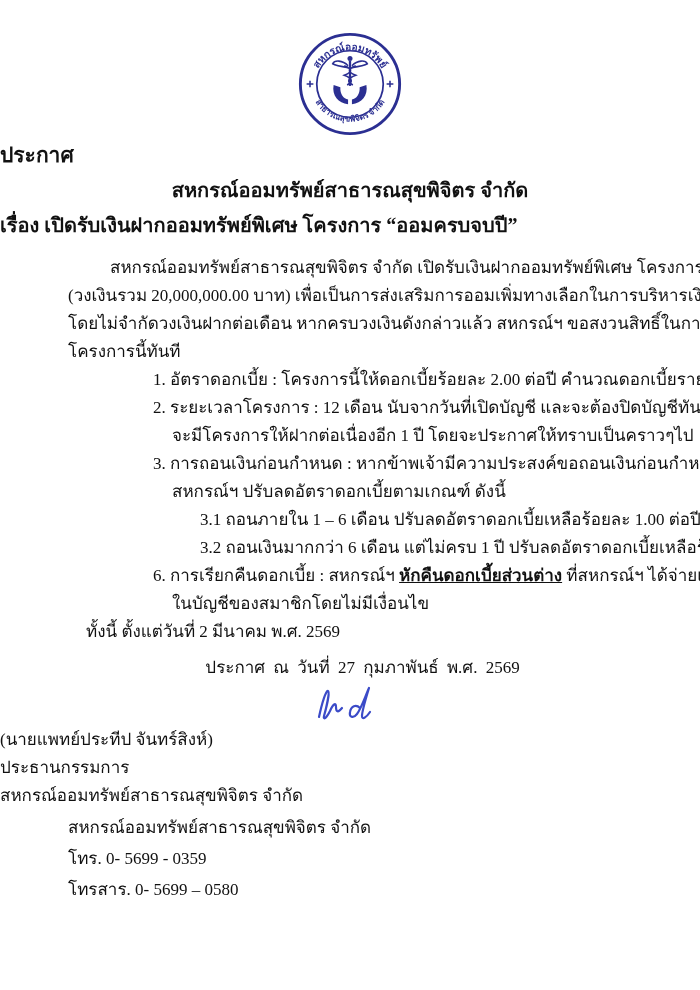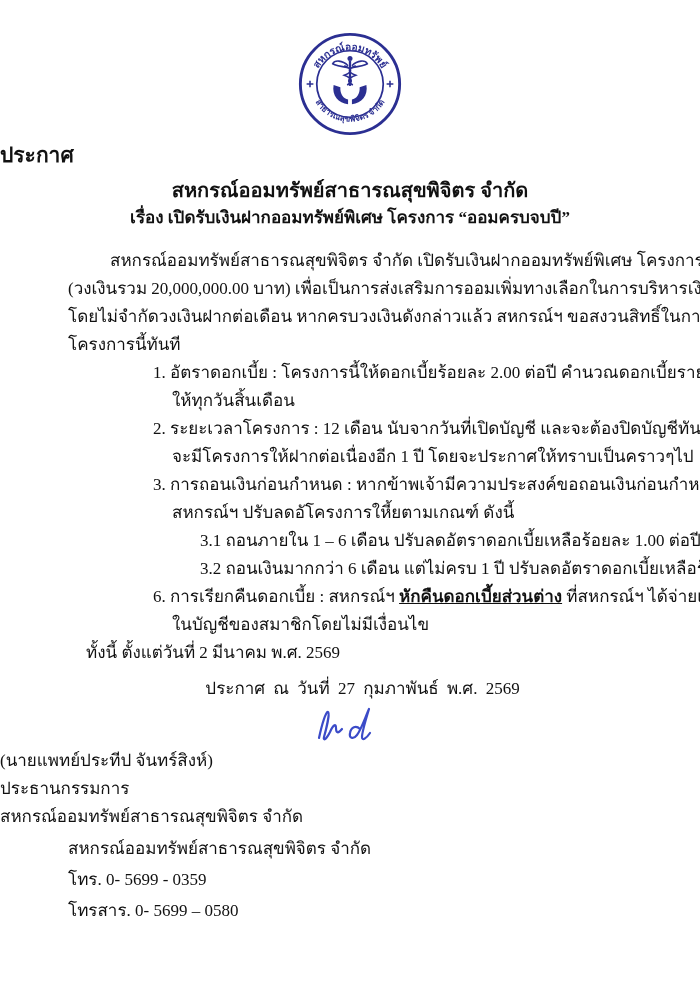--- a/index.html
+++ b/index.html
@@ -15,21 +15,21 @@
     font-size: 17px;
   }
   .seal {
     display: block;
     width: 106px;
     height: 106px;
     margin: 31px auto 4px auto;
   }
   .title-main   { text-align: left; font-weight: bold; font-size: 21px; line-height: 28px; margin-top: 2px; }
   .title-org    { text-align: center; font-weight: bold; font-size: 20px; line-height: 28px; margin-top: 7px; }
-  .title-subject{ text-align: center; font-weight: bold; font-size: 17px; line-height: 28px; }
+  .title-subject{ font-weight: bold; font-size: 20px; line-height: 28px; margin-top: 7px; }
 
   .para { margin-top: 15px; }
   .line { line-height: 28px; white-space: nowrap; }
   .l-body   { margin-left: 68px;  margin-right: 20px; }
   .l-indent { margin-left: 110px; }
   .l-item   { margin-left: 153px; }
   .l-cont   { margin-left: 172px; }
   .l-sub    { margin-left: 200px; }
   .l-eff    { margin-left: 86px; }
 
@@ -97,27 +97,26 @@
   <div class="para">
     <div class="line l-indent">สหกรณ์ออมทรัพย์สาธารณสุขพิจิตร จำกัด เปิดรับเงินฝากออมทรัพย์พิเศษ โครงการ “ออมครบจบปี”</div>
     <div class="line l-body">(วงเงินรวม 20,000,000.00 บาท) เพื่อเป็นการส่งเสริมการออมเพิ่มทางเลือกในการบริหารเงินออมให้สมาชิก</div>
     <div class="line l-body">โดยไม่จำกัดวงเงินฝากต่อเดือน หากครบวงเงินดังกล่าวแล้ว สหกรณ์ฯ ขอสงวนสิทธิ์ในการรับฝาก และสิ้นสุด</div>
     <div class="line l-body">โครงการนี้ทันที</div>
   </div>
 
   <div class="cond">
 
     <div class="line l-item">1. อัตราดอกเบี้ย : โครงการนี้ให้ดอกเบี้ยร้อยละ 2.00 ต่อปี คำนวณดอกเบี้ยรายวัน และทบต้น</div>
-    <div class="line l-cont">ให้ทุกวันสิ้นเดือน</div>
 
     <div class="line l-item">2. ระยะเวลาโครงการ : 12 เดือน นับจากวันที่เปิดบัญชี และจะต้องปิดบัญชีทันที เว้นแต่สหกรณ์</div>
     <div class="line l-cont">จะมีโครงการให้ฝากต่อเนื่องอีก 1 ปี โดยจะประกาศให้ทราบเป็นคราวๆไป</div>
 
     <div class="line l-item">3. การถอนเงินก่อนกำหนด : หากข้าพเจ้ามีความประสงค์ขอถอนเงินก่อนกำหนด 1 ปี</div>
-    <div class="line l-cont">สหกรณ์ฯ ปรับลดอัโครงการใหี้ยตามเกณฑ์ ดังนี้</div>
+    <div class="line l-cont">สหกรณ์ฯ ปรับลดอัตราดอกเบี้ยตามเกณฑ์ ดังนี้</div>
     <div class="line l-sub">3.1 ถอนภายใน 1 – 6 เดือน ปรับลดอัตราดอกเบี้ยเหลือร้อยละ 1.00 ต่อปี</div>
     <div class="line l-sub">3.2 ถอนเงินมากกว่า 6 เดือน แต่ไม่ครบ 1 ปี ปรับลดอัตราดอกเบี้ยเหลือร้อยละ 1.50 ต่อปี</div>
 
     <div class="line l-item"><span>6. การเรียกคืนดอกเบี้ย : สหกรณ์ฯ </span><span class="u-bold">หักคืนดอกเบี้ยส่วนต่าง</span><span> ที่สหกรณ์ฯ ได้จ่ายเกินไปทุกเดือน</span></div>
     <div class="line l-cont">ในบัญชีของสมาชิกโดยไม่มีเงื่อนไข</div>
 
     <div class="line l-eff">ทั้งนี้ ตั้งแต่วันที่ 2 มีนาคม พ.ศ. 2569</div>
   </div>
 
   <div class="date-line">ประกาศ ณ วันที่ 27 กุมภาพันธ์ พ.ศ. 2569</div>

